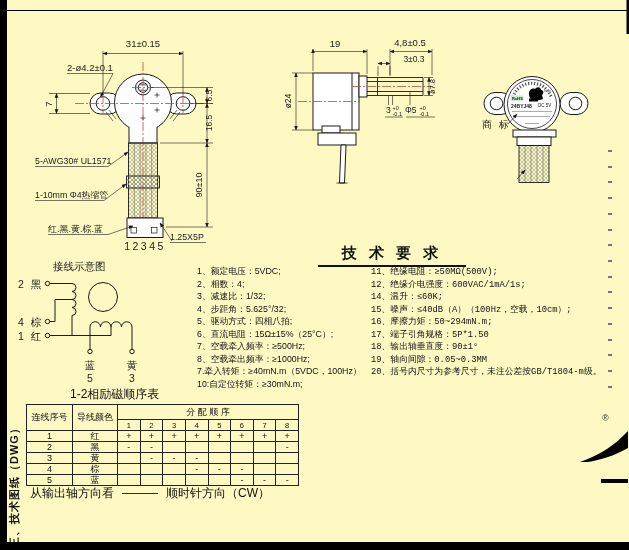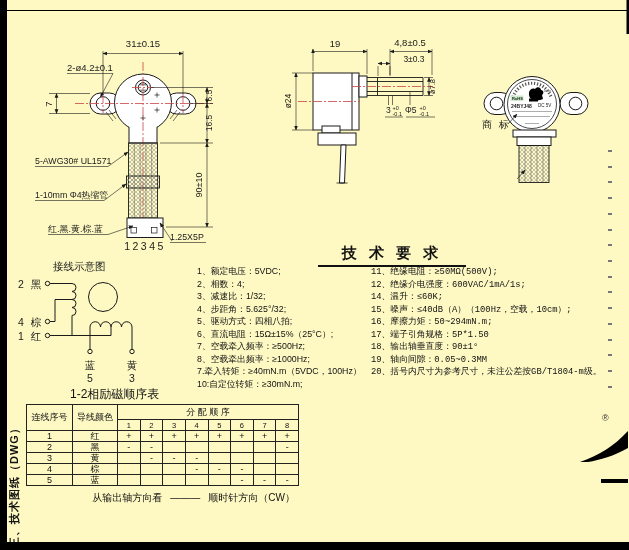--- a/index.html
+++ b/index.html
@@ -18,21 +18,21 @@
   #tech-left  { left:197px; top:265px; width:200px; }
   #tech-right { left:371px; top:266px; width:235px;font-family:Liberation Mono, monospace; }
   .tbl-title { left:70px; top:386px; font-size:12px; }
   #seq-wrap { left:26px; top:404px; }
   table { border-collapse:collapse; table-layout:fixed; width:273px; }
   th,td { border:1px solid #222; text-align:center; vertical-align:middle;
           font-weight:normal; padding:0; overflow:hidden; }
   .h1 { height:15px; font-size:9px; }
   .h2 { height:11px; font-size:7.5px; }
   tbody td { height:10.4px; font-size:9px; line-height:10px; }
-  .tfoot { left:26px; top:485px; width:273px; text-align:right; font-size:10px; white-space:nowrap;margin-top:6px; }
+  .tfoot { left:26px; top:485px; width:273px; text-align:left; font-size:12px; white-space:nowrap; }
   .tfoot span { margin:0 4px; }
   .sidelabel {
     left:7px; top:548px; transform:rotate(-90deg); transform-origin:0 0;
     font-size:11px; font-weight:bold; white-space:nowrap; letter-spacing:1px; width:122px;
   }
   #edge-ticks { left:608px; top:150px; height:238px; width:6px;
     display:flex; flex-direction:column; justify-content:space-between; }
   #edge-ticks span { display:block; width:4px; height:2px; background:#777; }
   .regmark { left:602px; top:413px; font-size:9px; color:#333; }
 </style>

